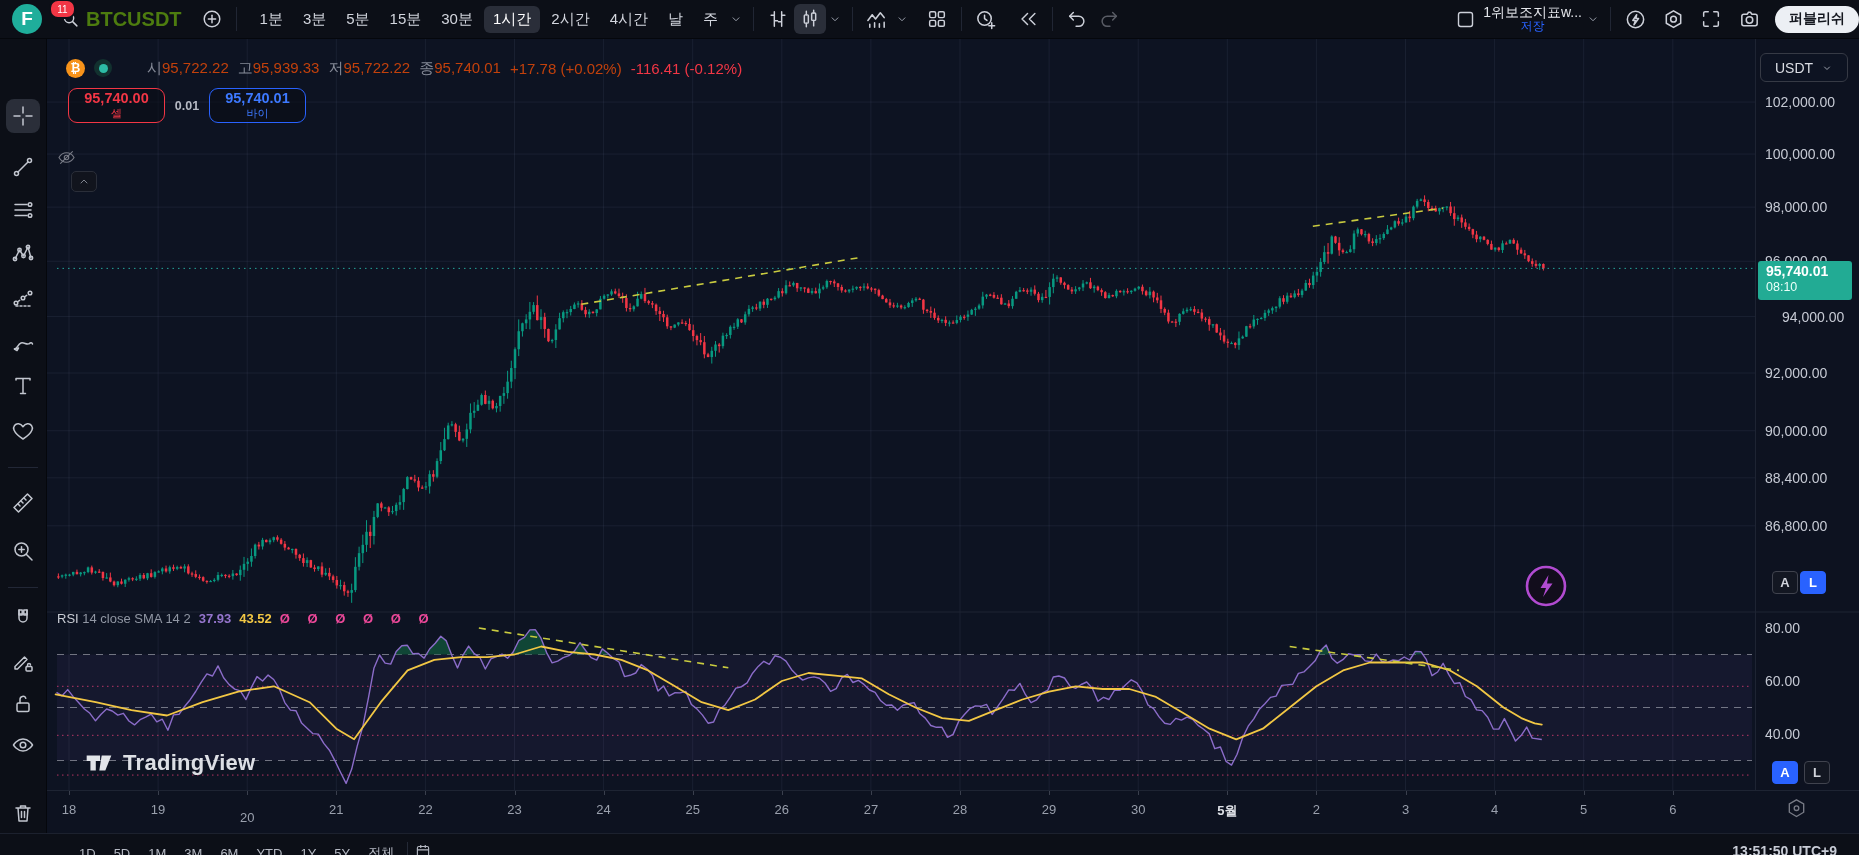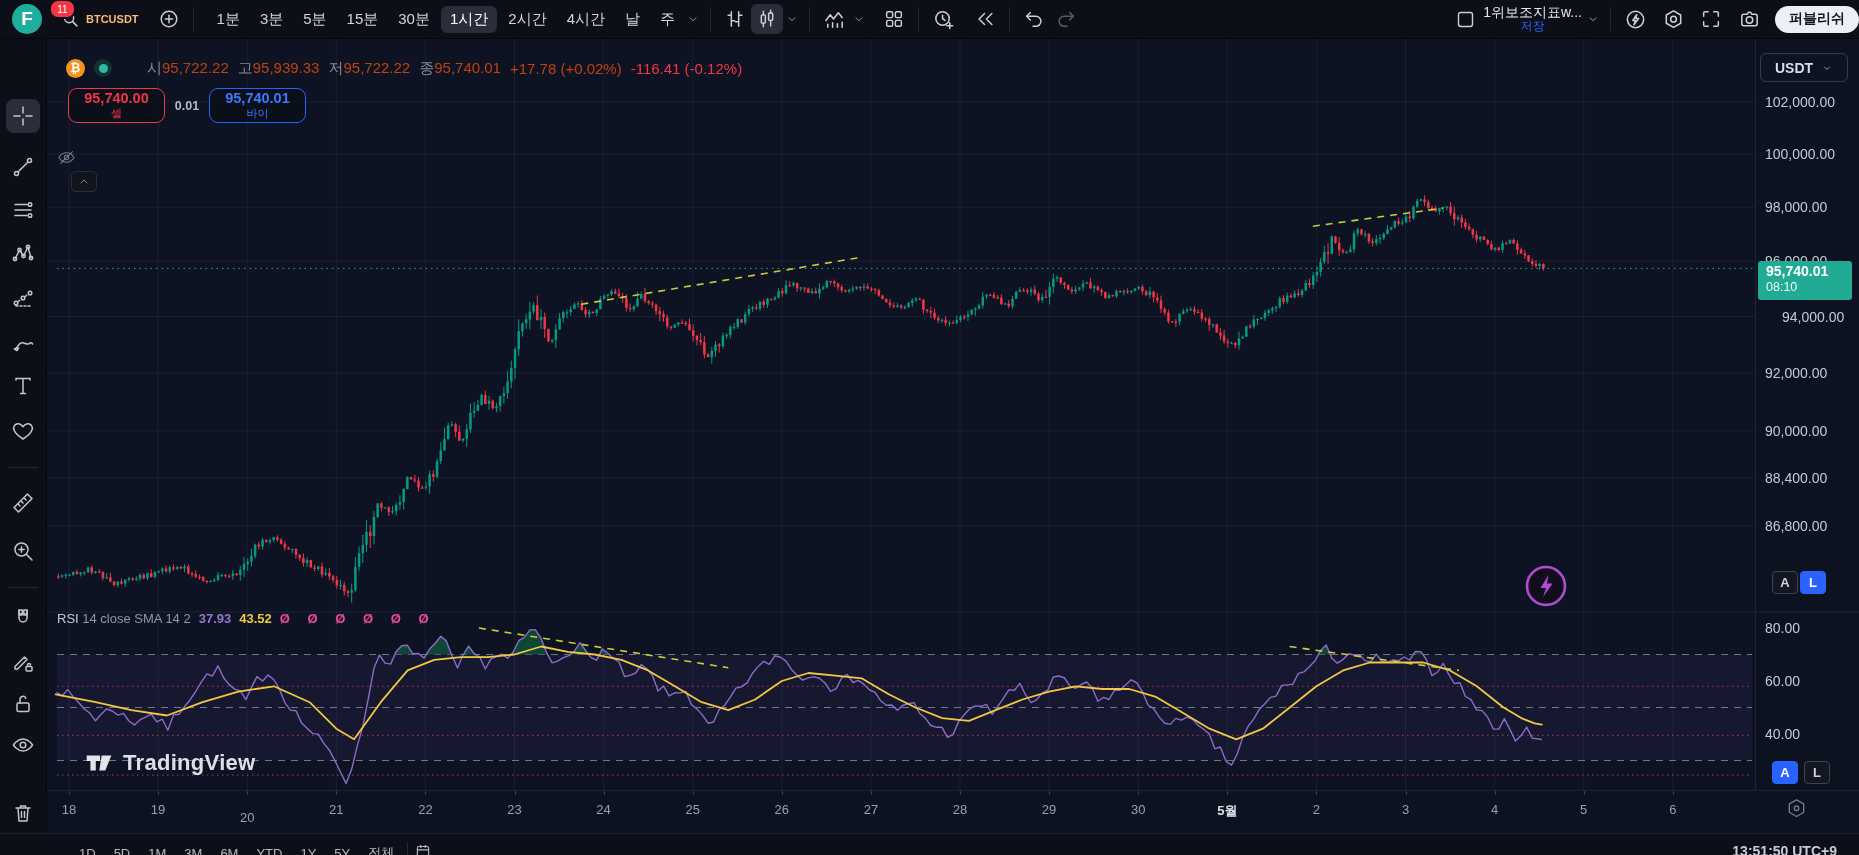--- a/index.html
+++ b/index.html
@@ -12,21 +12,21 @@
   
   .topbar{position:absolute;left:0;top:0;width:1859px;height:38px;background:#0c0f17;
           border-bottom:1px solid #05070c;display:flex;align-items:center;z-index:20;}
   .logo-wrap{position:relative;width:52px;height:38px;flex:0 0 auto;}
   .logo-circle{position:absolute;left:12px;top:4px;width:30px;height:30px;border-radius:50%;
                background:#1fae9b;color:#fff;font-weight:bold;font-size:19px;display:flex;
                align-items:center;justify-content:center;}
   .badge{position:absolute;left:33px;top:-1px;min-width:17px;height:16px;border-radius:9px;
          background:#f23645;color:#fff;font-size:10px;font-weight:normal;display:flex;
          align-items:center;justify-content:center;padding:0 3px;border:2px solid #0c0f17;margin-left:16px;}
-  .tb-sym{display:flex;align-items:center;gap:7px;margin-left:10px;font-size:11px;font-weight:bold;color:#fdba74;}
+  .tb-sym{display:flex;align-items:center;gap:7px;margin-left:10px;font-size:20px;font-weight:bold;color:#4d7c0f;}
   .tb-icon{display:flex;align-items:center;justify-content:center;width:32px;height:30px;border-radius:6px;color:#cdd0d9;}
   .tb-icon svg{stroke:#cdd0d9;fill:none;stroke-width:1.6;stroke-linecap:round;stroke-linejoin:round;}
   .sep{width:1px;height:24px;background:#212634;margin:0 8px;flex:0 0 auto;}
   .tf{display:flex;align-items:center;gap:2px;margin-left:6px;}
   .tf-btn{font-size:15px;color:#d3d6de;padding:4px 9px;border-radius:6px;}
   .tf-btn.sel{background:#2a2e39;color:#fff;}
   .chev{width:18px;height:30px;display:flex;align-items:center;justify-content:center;}
   .chev svg{stroke:#9a9fab;fill:none;stroke-width:1.7;stroke-linecap:round;stroke-linejoin:round;}
   .style-btn.sel{background:#2a2e39;border-radius:6px;}
   .spacer{flex:1;}
@@ -43,21 +43,21 @@
             justify-content:center;border-radius:8px;}
   .side-btn svg{stroke:#c2c6cf;fill:none;stroke-width:1.5;stroke-linecap:round;stroke-linejoin:round;}
   .side-btn.sel{background:#2a2e39;}
   .side-sep{position:absolute;left:8px;width:30px;height:1px;background:#222736;}
 
   
   .chart-bg{position:absolute;left:46px;top:38px;width:1709px;height:752px;background:#0d1322;z-index:1;}
   .price-axis{position:absolute;left:1755px;top:38px;width:104px;height:752px;border-left:1px solid #1e2433;z-index:6;}
   .ptick{position:absolute;left:9px;font-size:14px;color:#c6cad4;white-space:nowrap;}
   .usdt-btn{position:absolute;left:4px;top:15px;width:88px;height:29px;border:1px solid #363a45;border-radius:6px;
-            display:flex;align-items:center;justify-content:center;gap:8px;font-size:14px;color:#dadde4;background:#0d1322;font-weight:bold;}
+            display:flex;align-items:center;justify-content:center;gap:8px;font-size:14px;color:#dadde4;background:#0d1322;}
   .last-label{position:absolute;left:2px;top:224px;width:86px;height:37px;background:#22ab94;border-radius:3px;
               color:#fff;padding:2px 0 0 8px;line-height:1.2;z-index:7;}
   .last-label .lp{font-size:14px;font-weight:bold;}
   .last-label .cd{font-size:12.5px;color:#eafff9;}
   .al-badge{position:absolute;width:24px;height:21px;border-radius:4px;font-size:13px;font-weight:bold;
             display:flex;align-items:center;justify-content:center;z-index:8;}
   .al-dark{background:#131722;border:1px solid #40434e;color:#d1d4dc;}
   .al-blue{background:#2962ff;border:1px solid #2962ff;color:#fff;}
 
   .time-axis{position:absolute;left:46px;top:790px;width:1813px;height:43px;border-top:1px solid #1e2433;z-index:6;}

